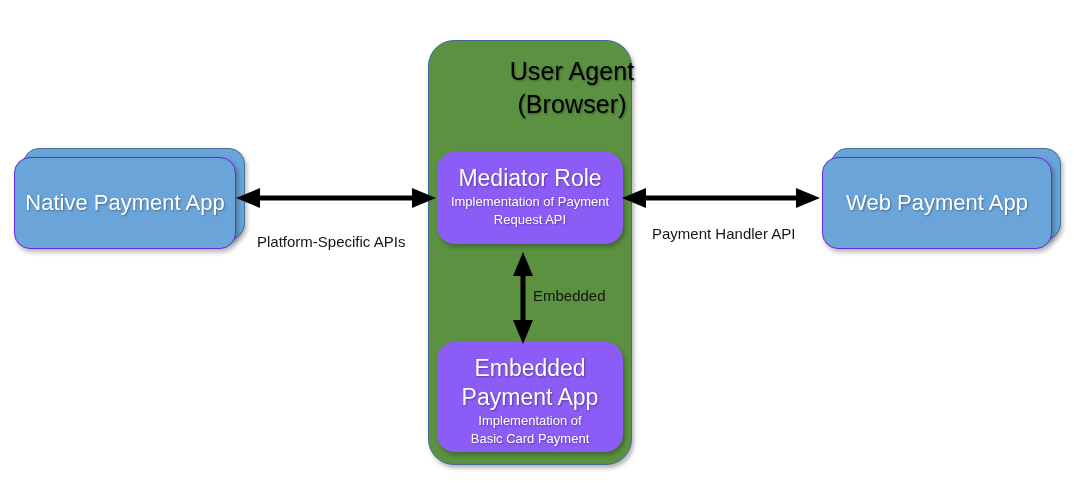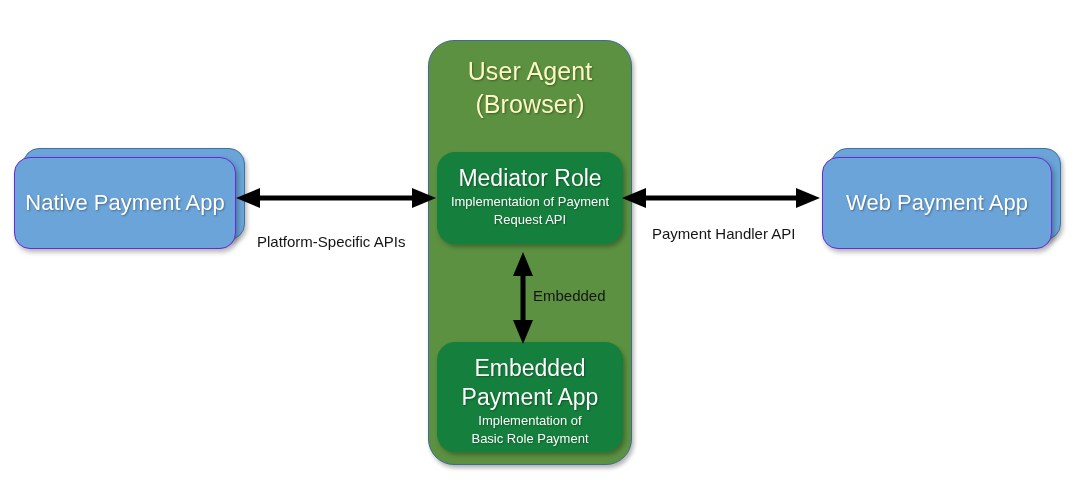--- a/index.html
+++ b/index.html
@@ -31,32 +31,33 @@
     border-radius: 26px;
     box-sizing: border-box;
     box-shadow: 2px 3px 4px rgba(0,0,0,0.30);
   }
   .user-agent-title {
     position: absolute;
     left: 0;
     top: 14px;
     width: 100%;
     text-align: center;
-    color: #fef9c3;
+    color: #000000;
     font-size: 25px;
     line-height: 33px;
     letter-spacing: 0.1px;
     text-shadow: 1px 1px 2px rgba(0,0,0,0.35);
     white-space: pre-line;
+    padding-left: 42px;
   }
 
   
   .inner-box {
     position: absolute;
-    background: #15803d;
+    background: #8b5cf6;
     border-radius: 18px;
     box-sizing: border-box;
     box-shadow: 2px 3px 4px rgba(0,0,0,0.28);
     text-align: center;
     color: #ffffff;
   }
   .inner-box .ib-title {
     display: block;
     font-size: 23px;
     line-height: 29px;
@@ -171,21 +172,21 @@
   <div class="inner-box mediator-box">
     <span class="ib-title">Mediator  Role</span>
     <span class="ib-sub">Implementation of Payment
 Request API</span>
   </div>
 
   <div class="inner-box embedded-box">
     <span class="ib-title">Embedded
 Payment App</span>
     <span class="ib-sub">Implementation of
-Basic Role Payment</span>
+Basic Card Payment</span>
   </div>
 
   <div class="stack-wrap native-app-wrap">
     <div class="stack-back"></div>
     <div class="stack-front">
       <span class="app-label">Native Payment App</span>
     </div>
   </div>
 
   <div class="stack-wrap web-app-wrap">

